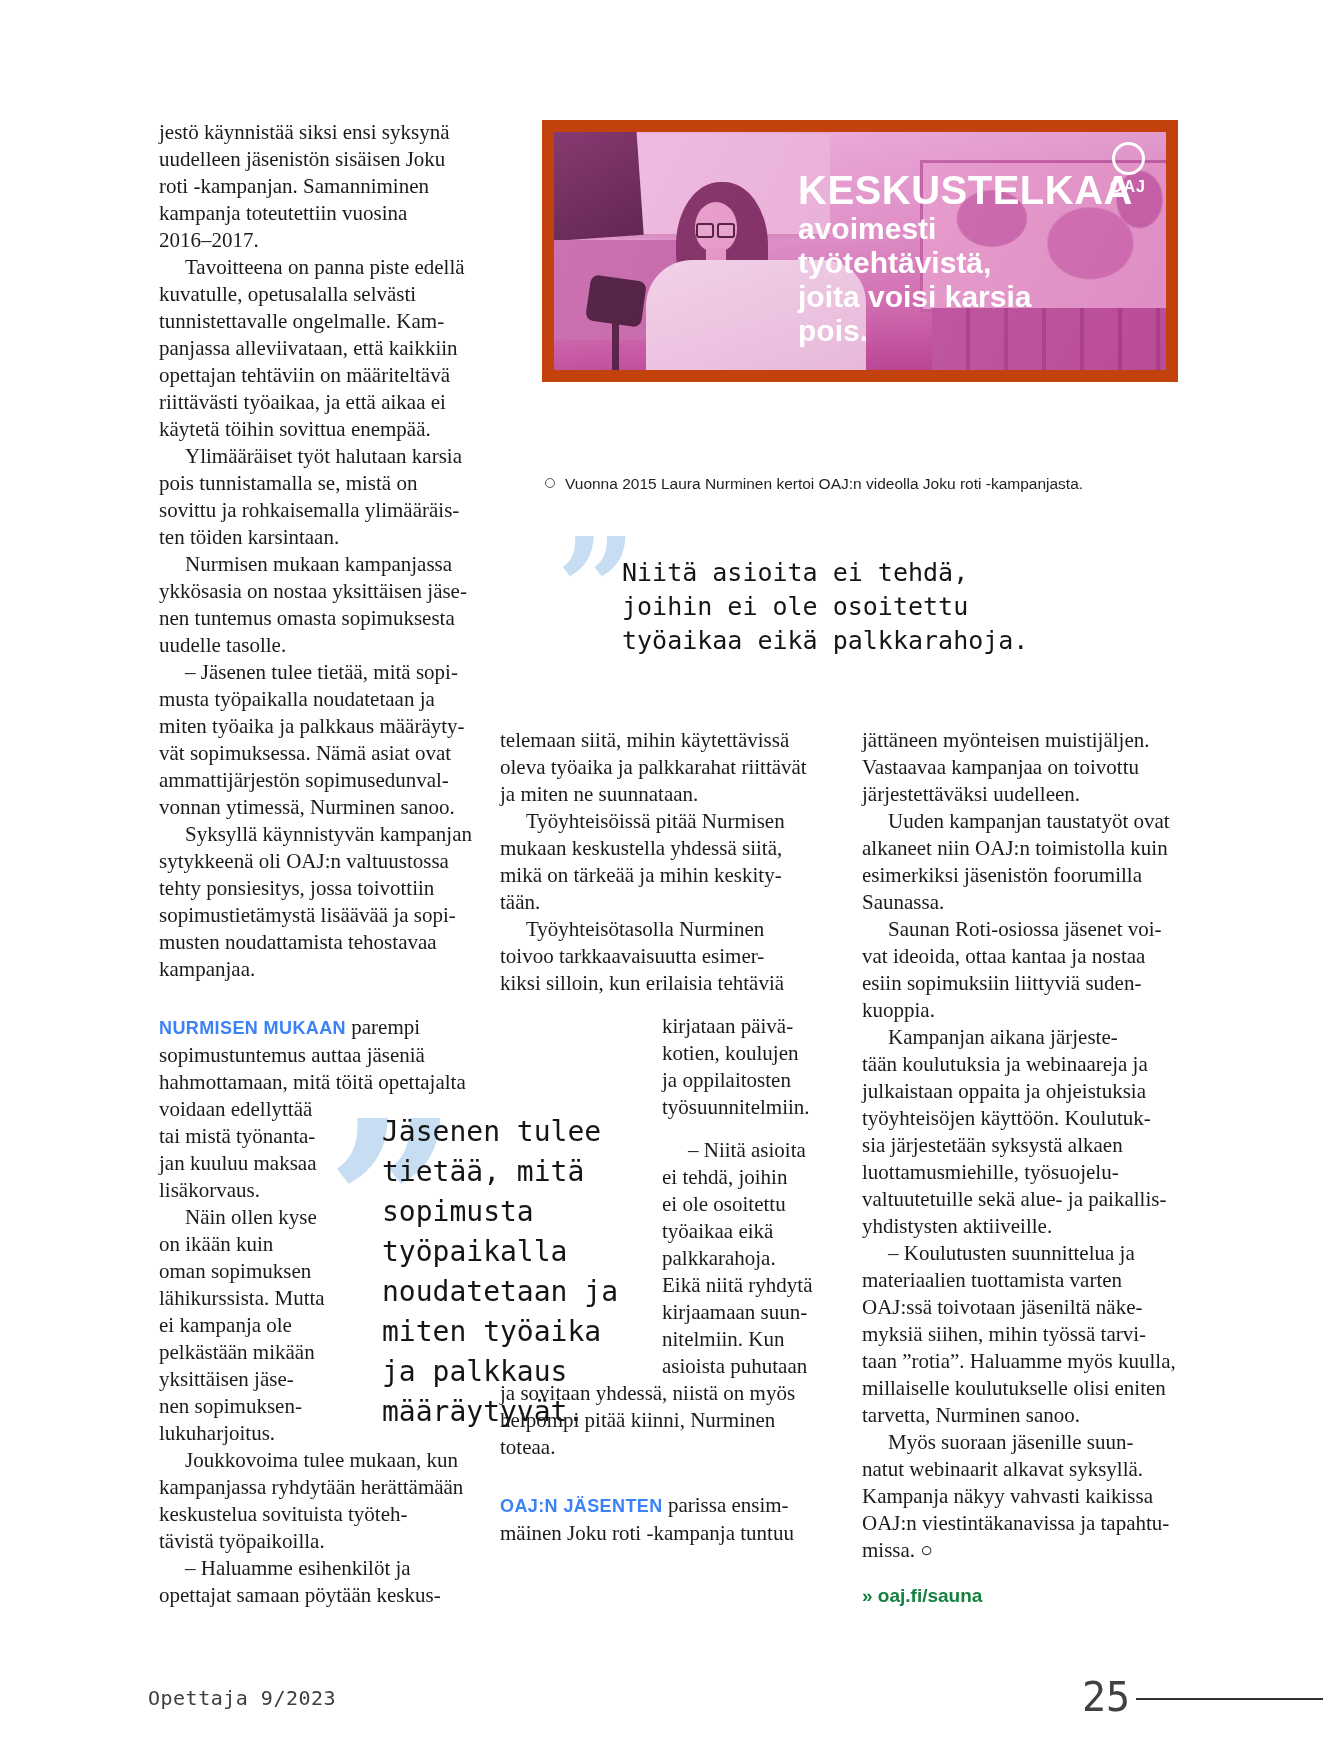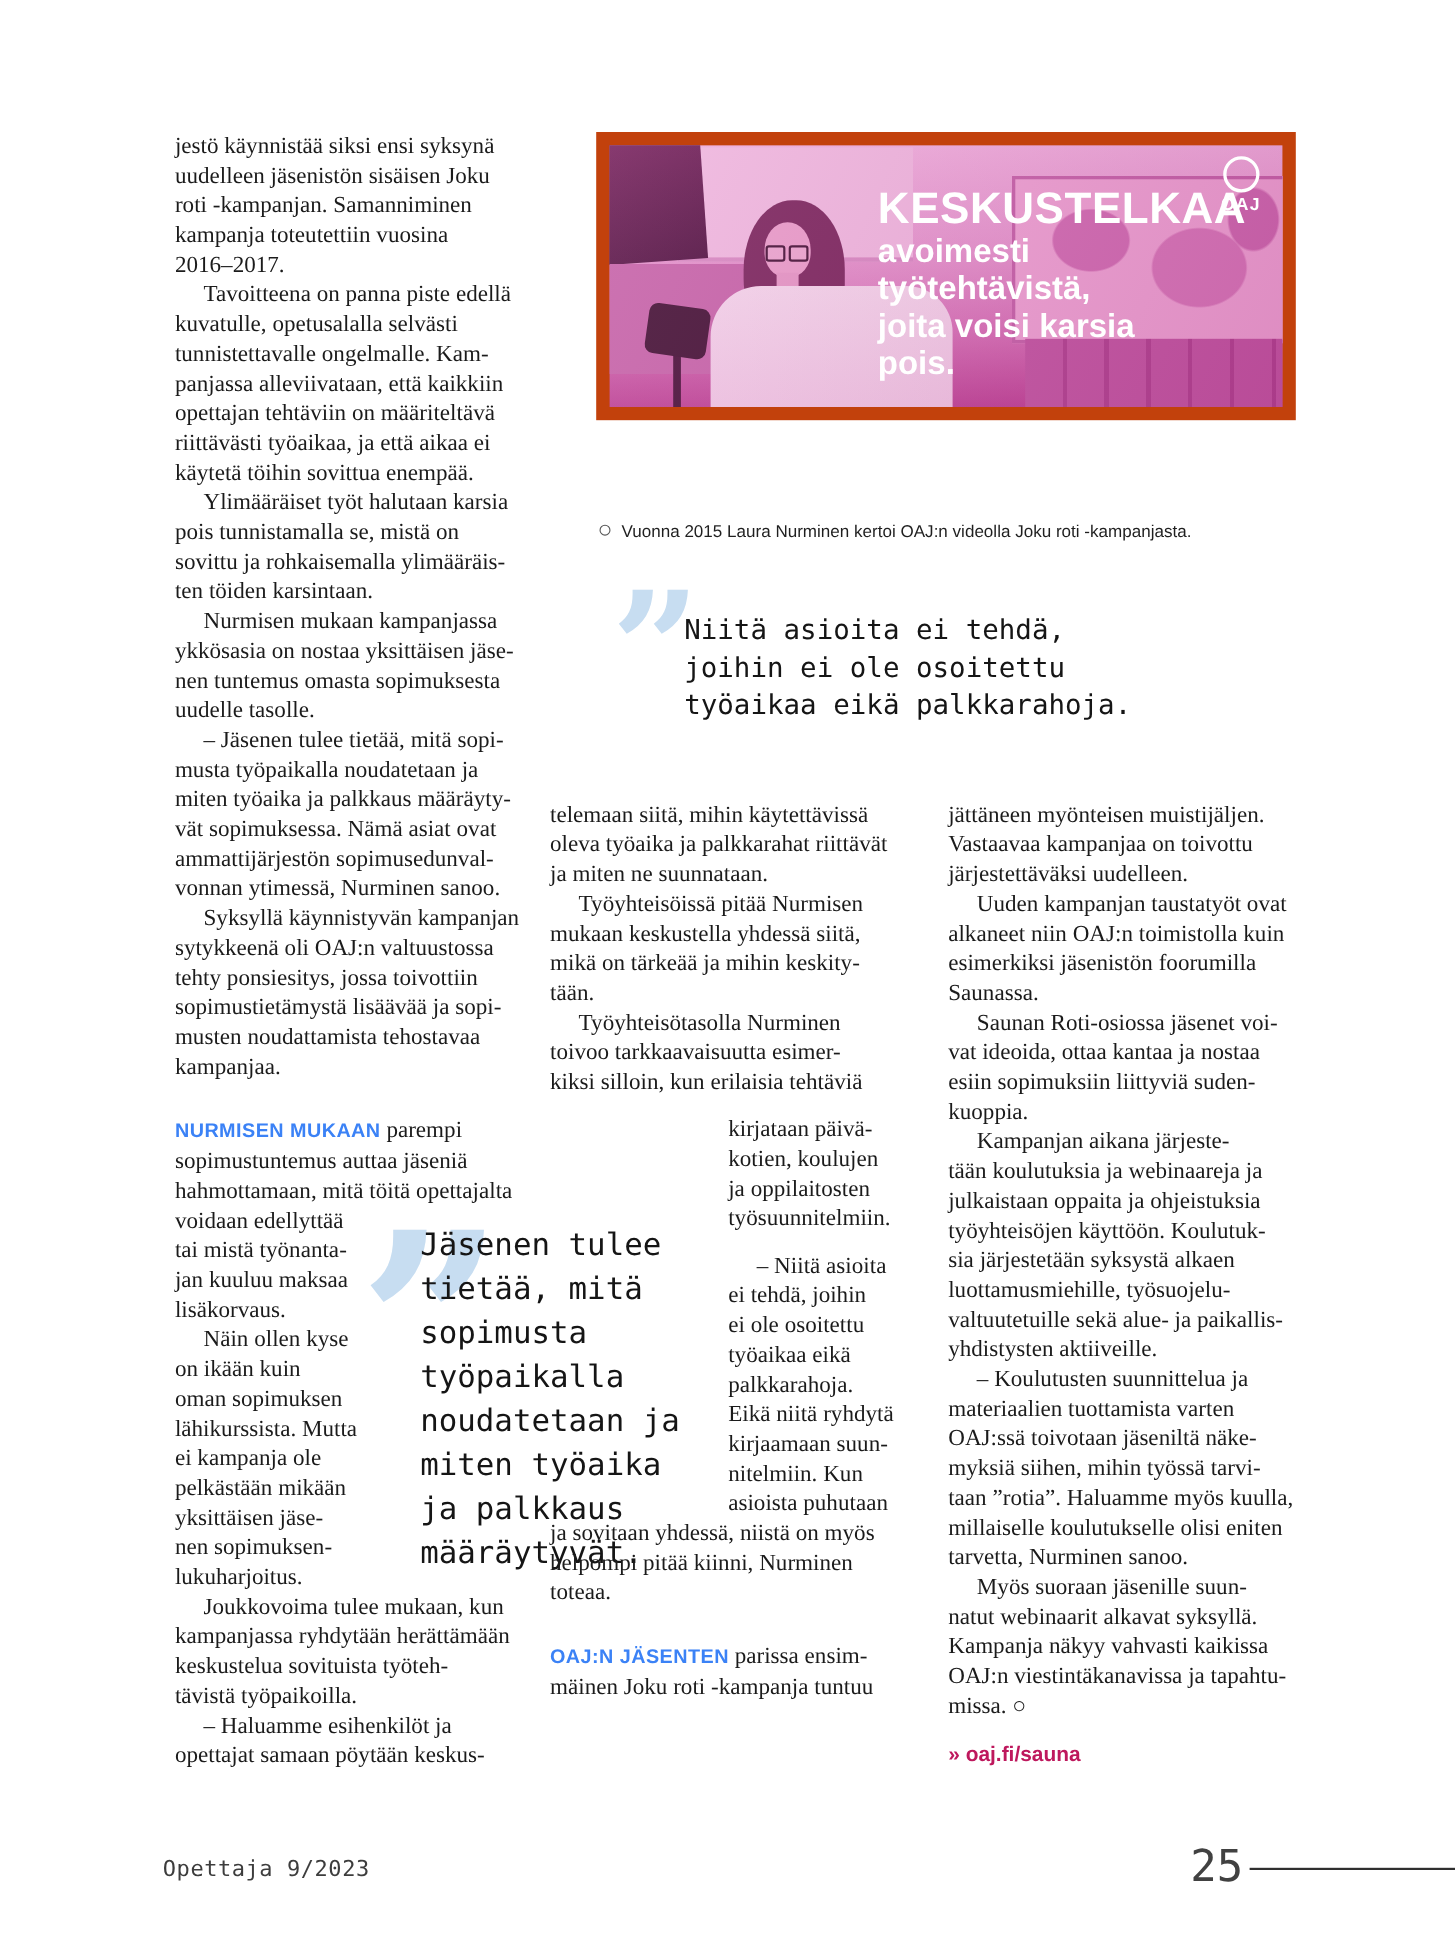--- a/index.html
+++ b/index.html
@@ -61,21 +61,21 @@
   .qmark{position:absolute;font-family:"DejaVu Serif", serif;font-weight:700;line-height:1;
          color:#c7ddf1;pointer-events:none;}
   .qmark.q1{left:556px;top:520px;font-size:140px;}
   .qmark.q2{left:326px;top:1090px;font-size:230px;}
   .pullquote{position:absolute;font-family:"DejaVu Sans Mono", monospace;color:#151515;white-space:pre-line;}
   .pullquote.q1{left:606px;top:556px;font-size:25px;line-height:34px;margin-left:16px;}
   .pullquote.q2{left:382px;top:1112px;font-size:28px;line-height:40px;}
 
   
   .sauna-link{left:862px;top:1585px;font-family:"Liberation Sans", sans-serif;font-weight:700;
-              font-size:19px;color:#be185d;cursor:pointer;}
+              font-size:19px;color:#15803d;cursor:pointer;}
   .footer-left{left:148px;top:1686px;font-family:"DejaVu Sans Mono", monospace;
                font-size:20px;letter-spacing:0.5px;color:#3d3d3d;}
   .page-num{left:1082px;top:1674px;font-family:"DejaVu Sans Mono", monospace;
             font-size:40px;color:#414141;}
   .page-rule{left:1136px;top:1698px;width:187px;height:2px;background:#2f2f2f;}
 </style>
 </head>
 <body>
 
 <div class="page">

